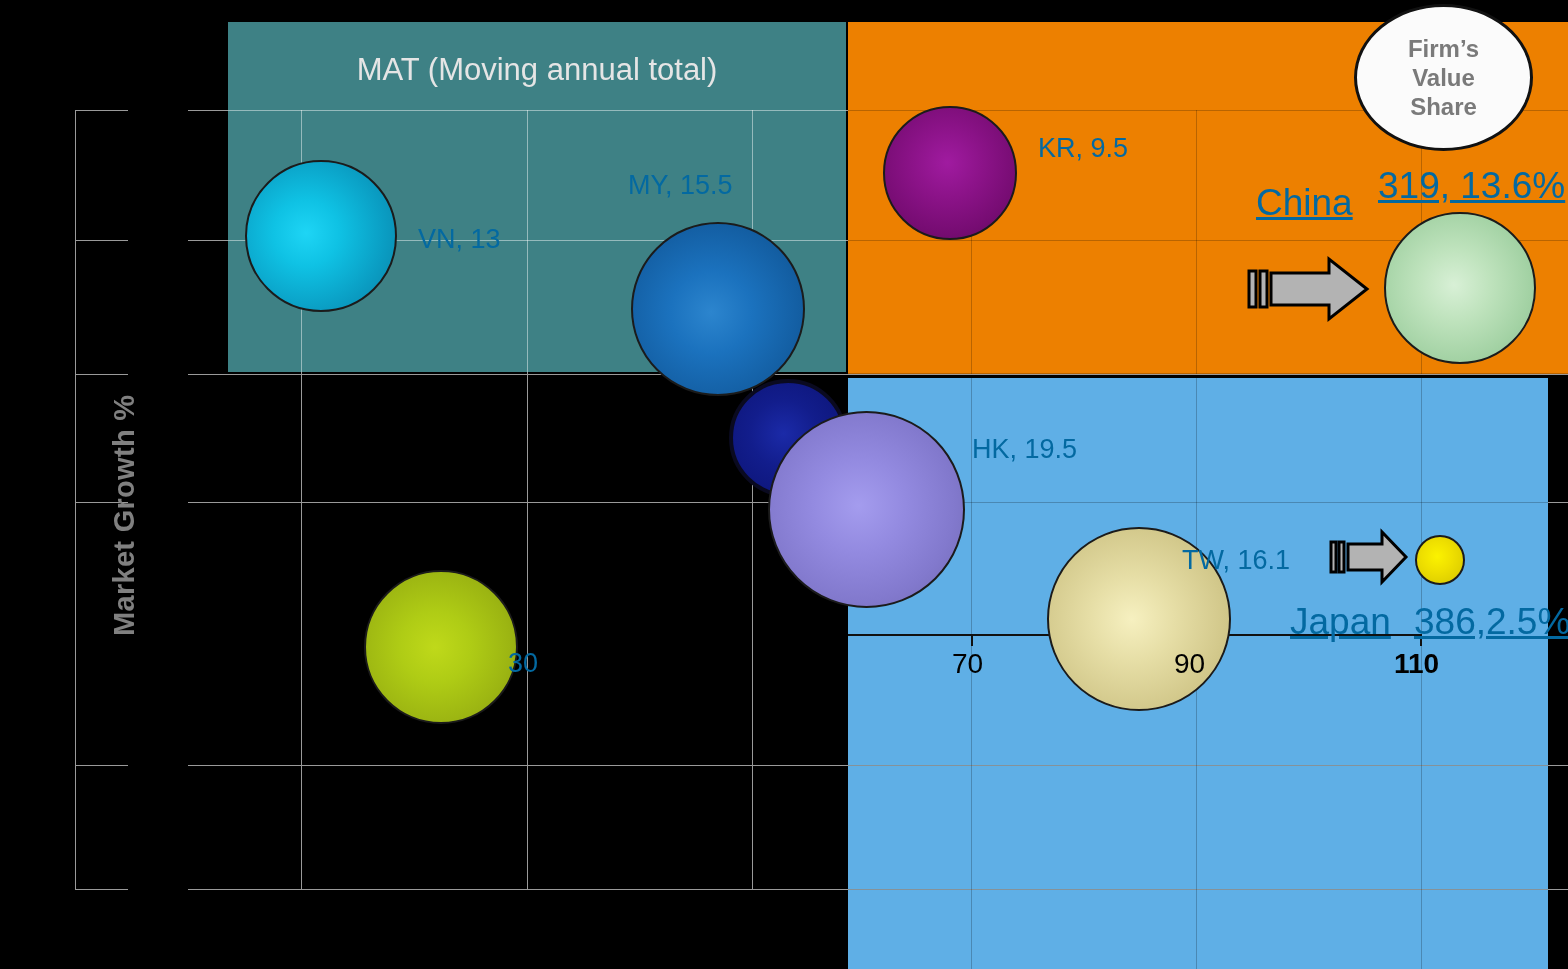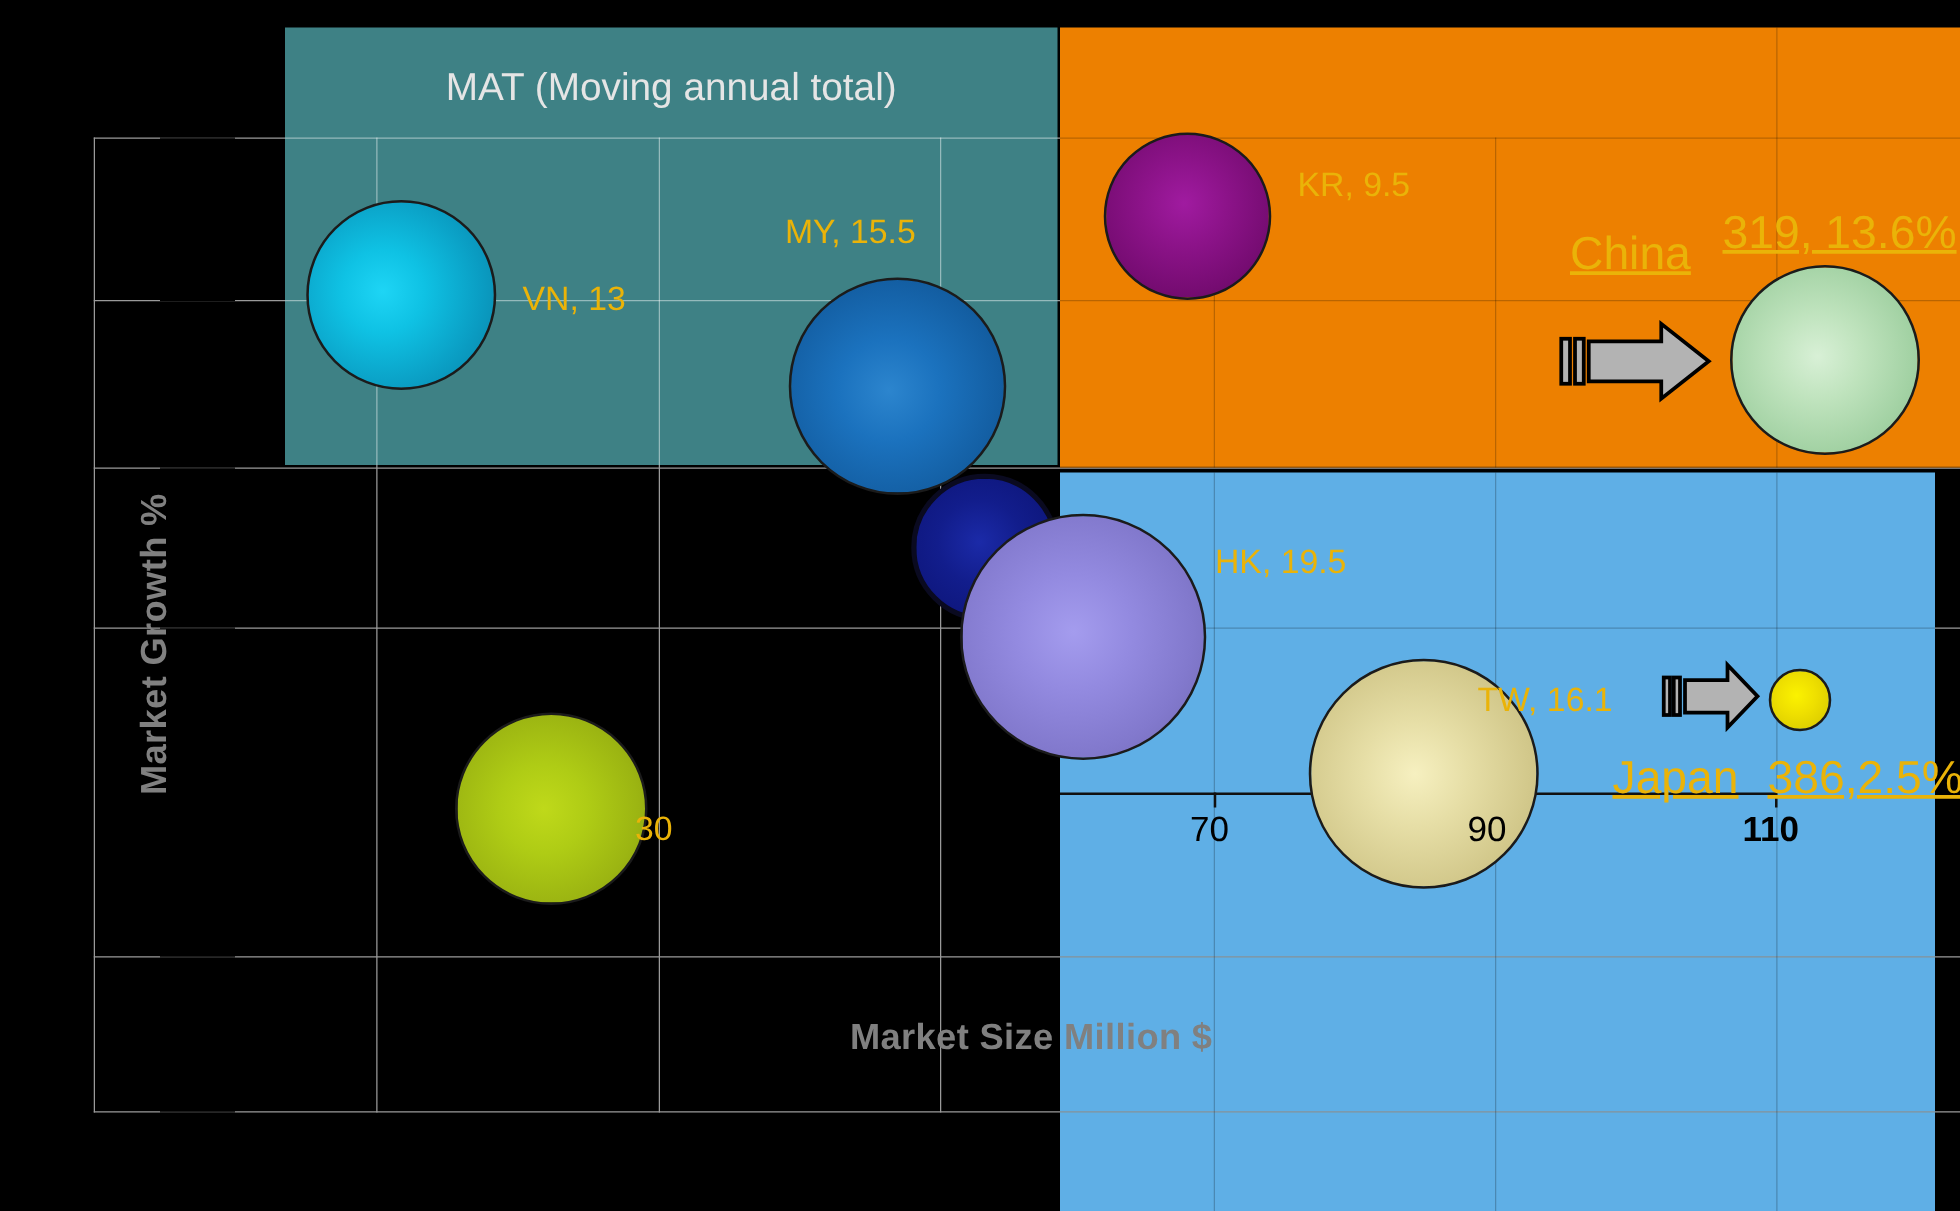--- a/index.html
+++ b/index.html
@@ -35,21 +35,21 @@
   .qgrid{position:absolute;background:rgba(255,255,255,.45);}
   .qgrid.dark{background:rgba(0,0,0,.22);}
 
   
   .bubble{
     position:absolute;border-radius:50%;
     border:2px solid #1b1b1b;box-sizing:border-box;
   }
 
   
-  .dlabel{position:absolute;color:#eab308;font-size:27px;white-space:nowrap;}
+  .dlabel{position:absolute;color:#0369a1;font-size:27px;white-space:nowrap;}
   .dlabel.huge{font-size:37px;text-decoration:underline;}
 
   
   .tick{position:absolute;color:#000;font-size:28px;white-space:nowrap;}
 
   
   .callout{
     position:absolute;border-radius:50%;background:#fbfbfb;
     border:3px solid #111;display:flex;align-items:center;
     justify-content:center;text-align:center;
@@ -147,20 +147,27 @@
     <rect x="8" y="16" width="7" height="36" fill="#B3B3B3" stroke="#000" stroke-width="3"></rect>
     <rect x="19" y="16" width="7" height="36" fill="#B3B3B3" stroke="#000" stroke-width="3"></rect>
   </svg>
 
   <svg class="arrow" style="left:1326px;top:528px;" width="84" height="58" viewBox="0 0 84 58">
     <path d="M22 16 L56 16 L56 4 L80 29 L56 54 L56 42 L22 42 Z" fill="#B3B3B3" stroke="#000" stroke-width="3"></path>
     <rect x="5" y="14" width="5" height="30" fill="#B3B3B3" stroke="#000" stroke-width="3"></rect>
     <rect x="13" y="14" width="5" height="30" fill="#B3B3B3" stroke="#000" stroke-width="3"></rect>
   </svg>
 
+  <div class="callout" style="left:1354px;top:4px;width:173px;height:141px;">
+    <div>
+      <div>Firm’s</div>
+      <div>Value</div>
+      <div>Share</div>
+    </div>
+  </div>
 
   <div class="dlabel" style="left:418px;top:224px;">VN, 13</div>
 
   <div class="dlabel" style="left:628px;top:170px;">MY, 15.5</div>
 
   <div class="dlabel" style="left:1038px;top:133px;">KR, 9.5</div>
 
   <div class="dlabel" style="left:972px;top:434px;">HK, 19.5</div>
 
   <div class="dlabel" style="left:1182px;top:545px;">TW, 16.1</div>
@@ -172,15 +179,14 @@
 
   <div class="dlabel huge" style="left:1290px;top:601px;">Japan</div>
   <div class="dlabel huge" style="left:1414px;top:601px;">386,2.5%</div>
 
   <div class="tick" style="left:952px;top:648px;">70</div>
   <div class="tick" style="left:1174px;top:648px;">90</div>
   <div class="tick" style="left:1394px;top:648px;font-weight:bold;">110</div>
 
   <div class="ylabel" style="left:108px;top:636px;">Market Growth %</div>
 
-  <div class="xlabel" style="left:680px;top:814px;">Market Size Million $</div>
 
 </div>
 
 </body></html>

